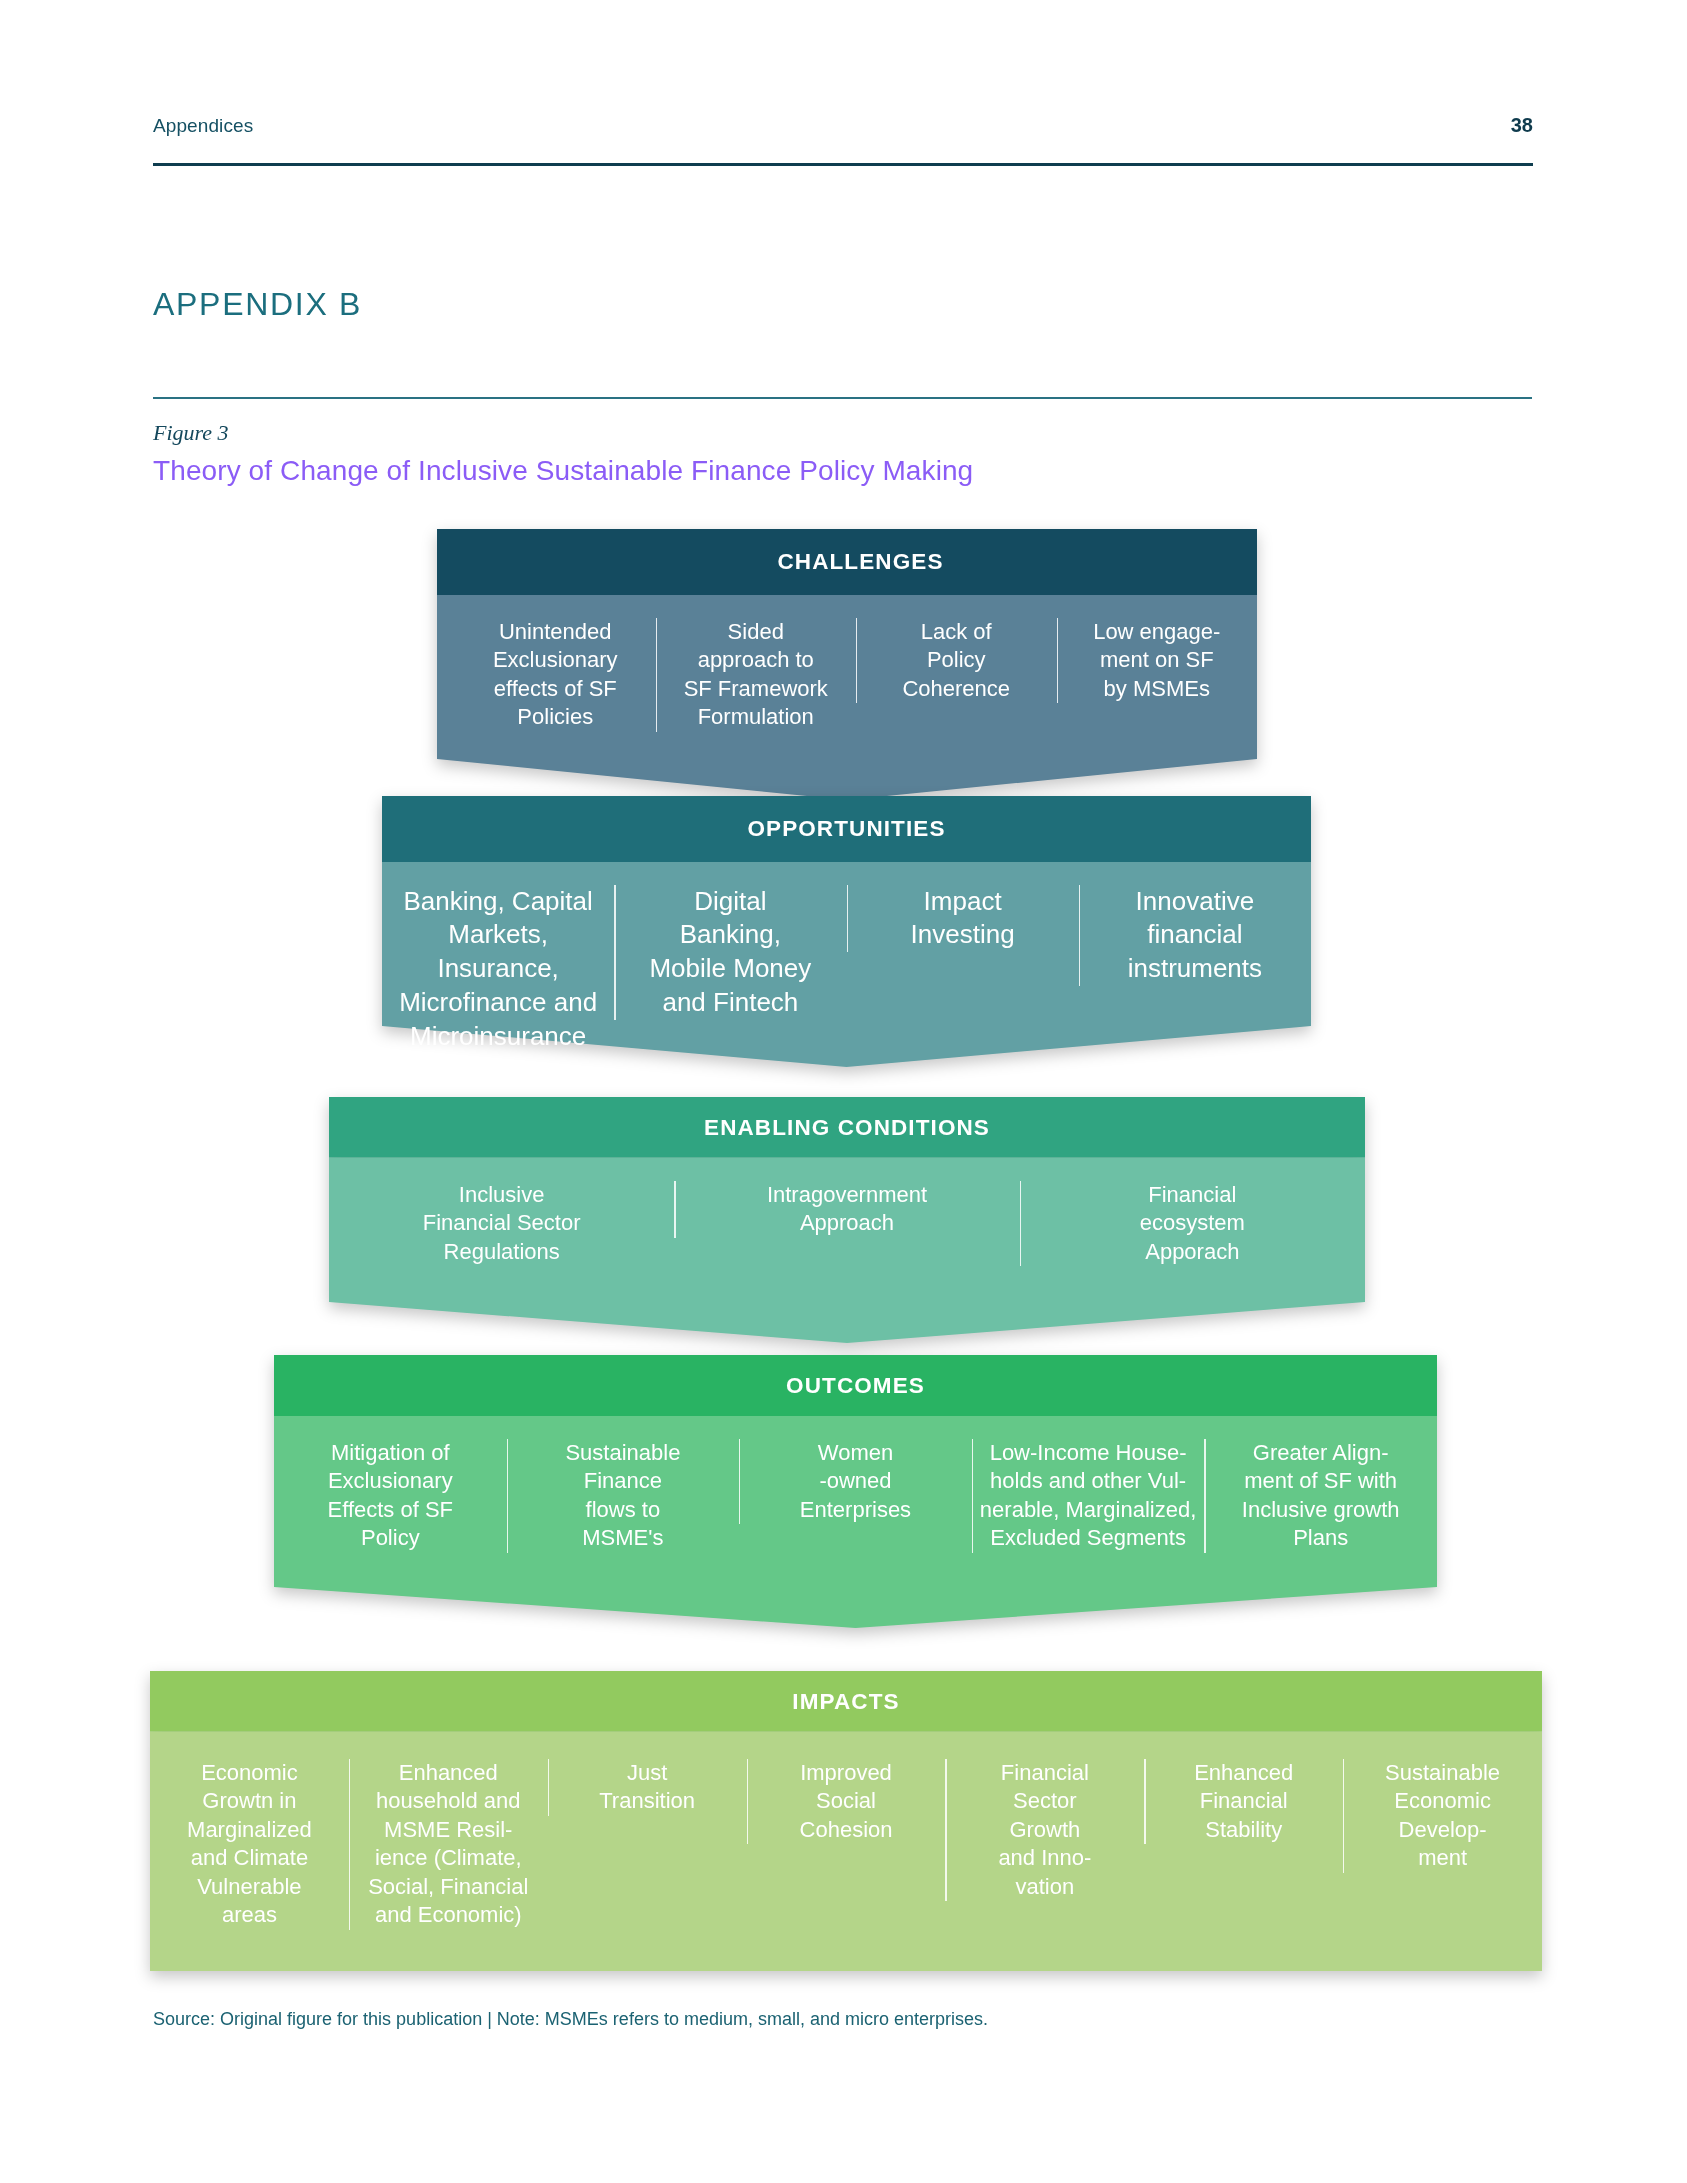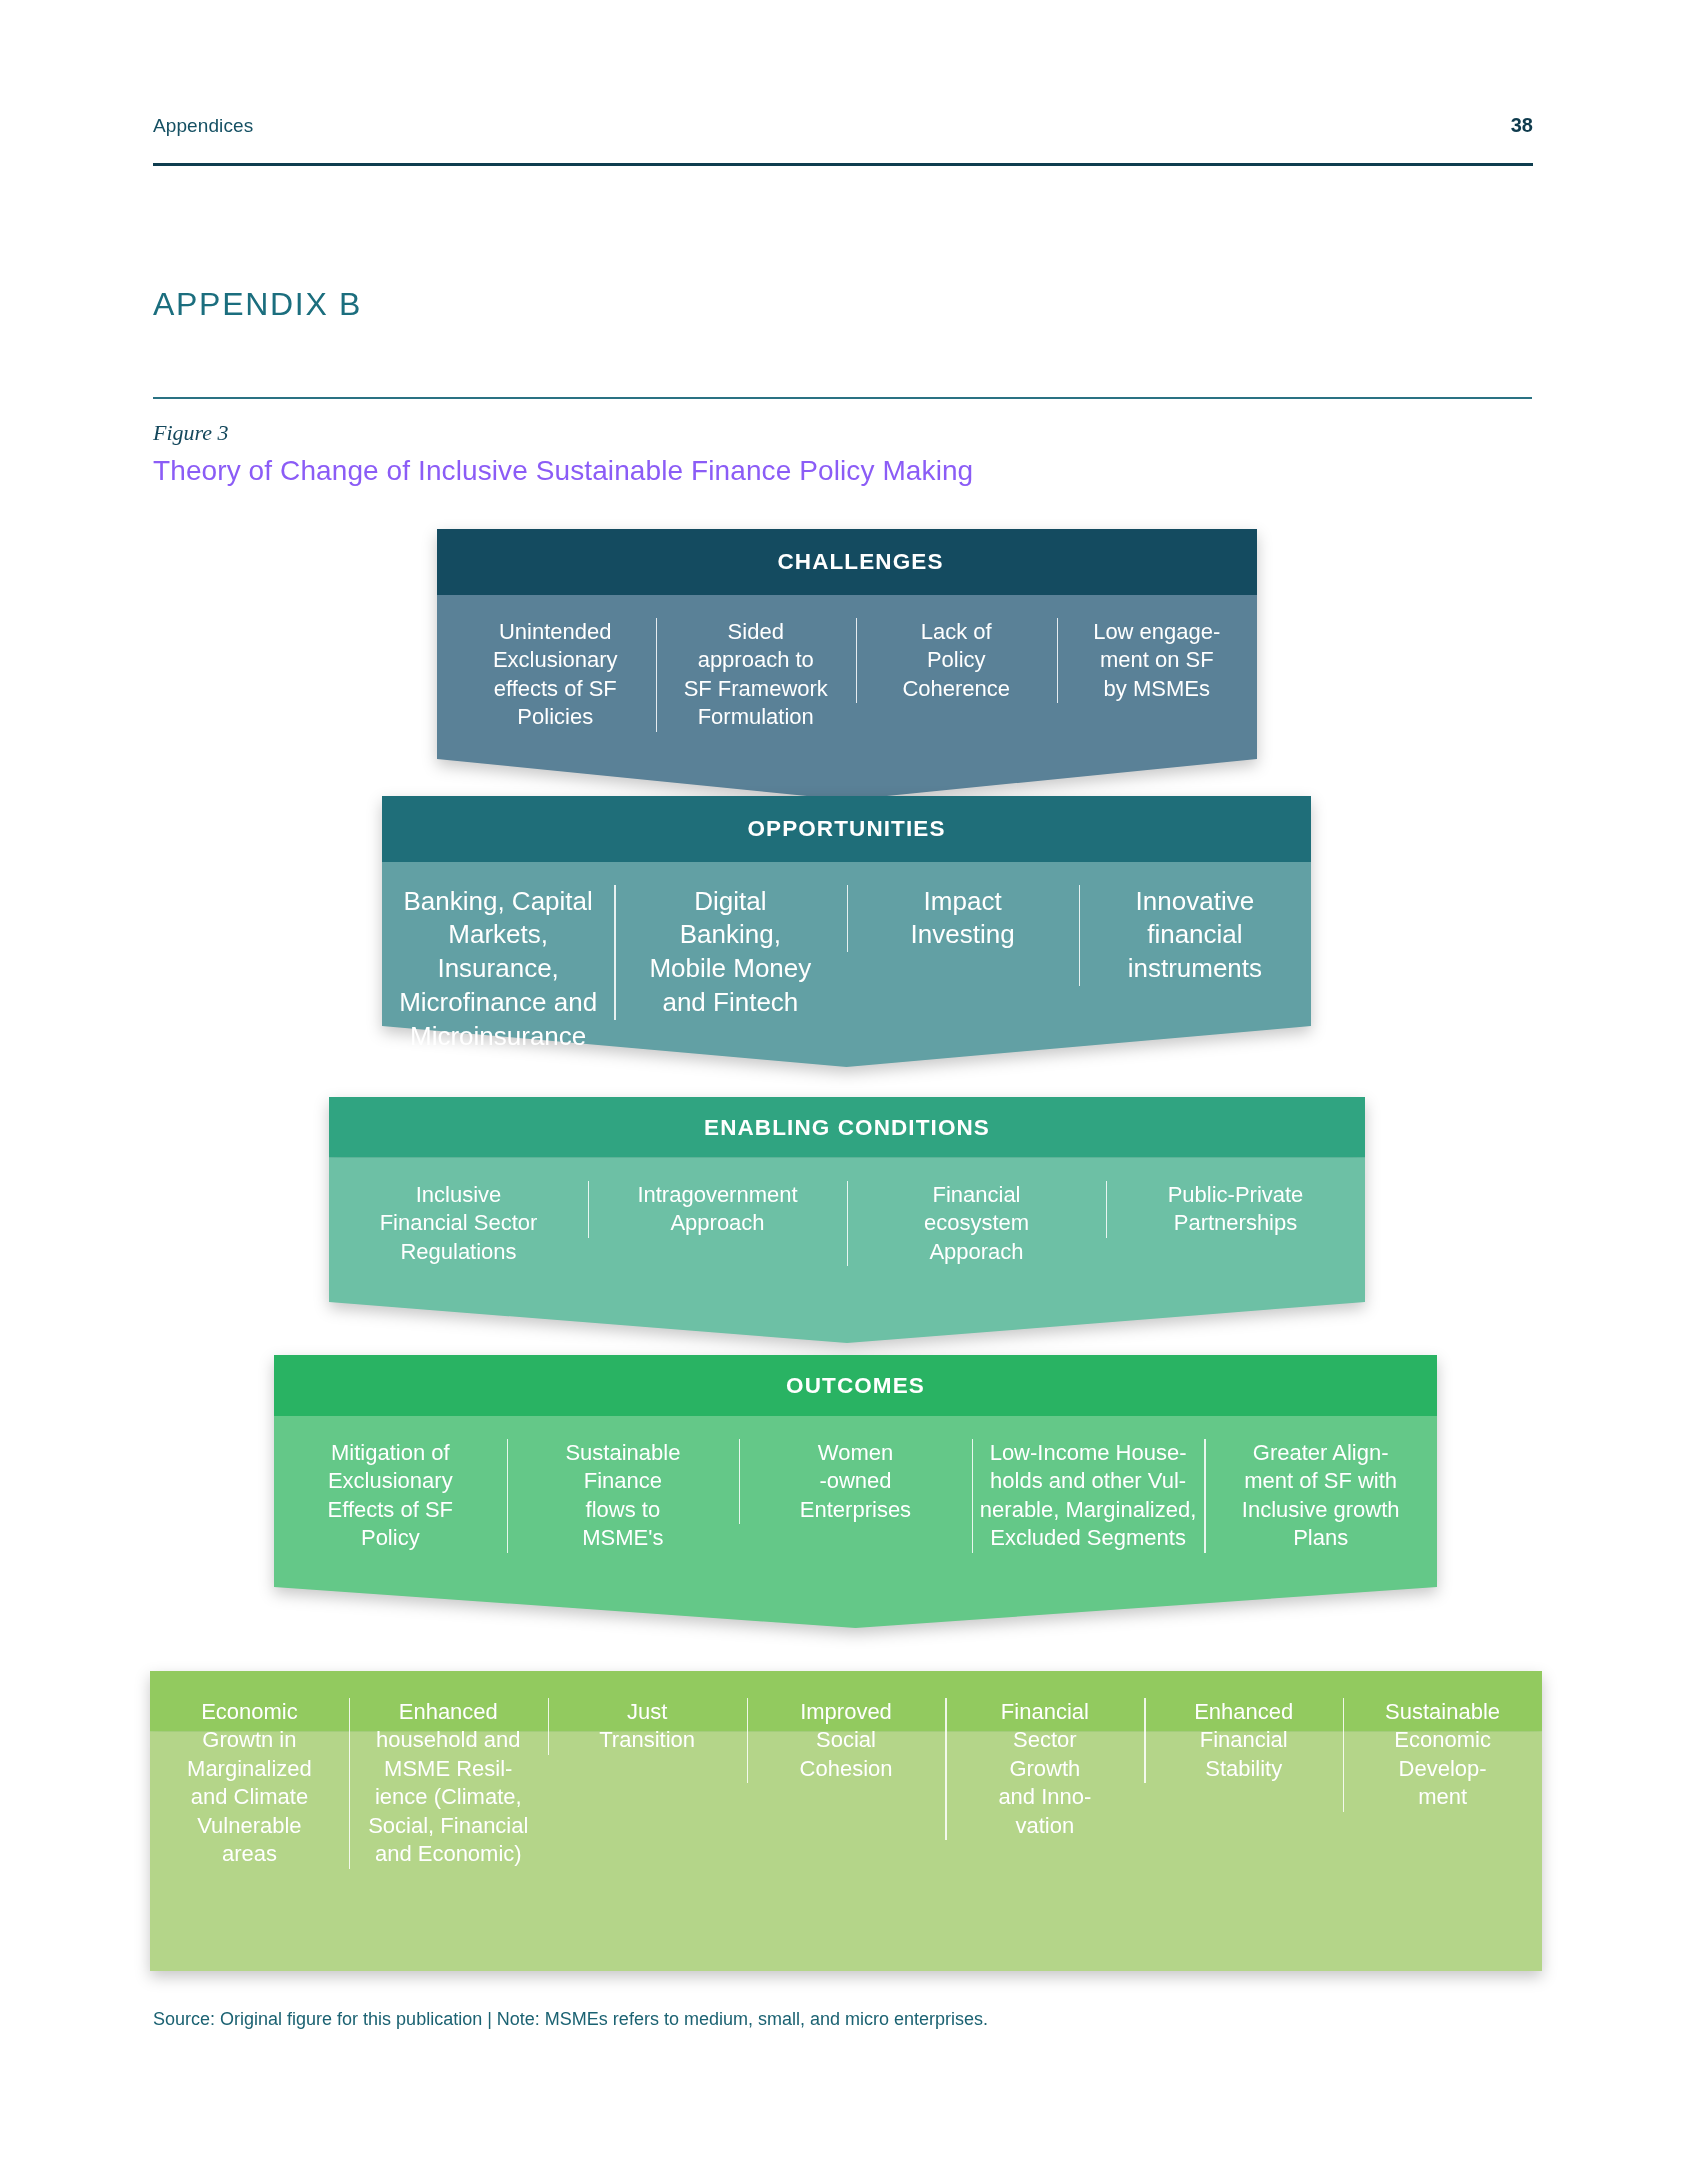--- a/index.html
+++ b/index.html
@@ -236,22 +236,20 @@
     <div class="band-head">ENABLING CONDITIONS</div>
     <div class="band-body">
       <div class="cell">Inclusive
 Financial Sector
 Regulations</div>
       <div class="cell">Intragovernment
 Approach</div>
       <div class="cell">Financial
 ecosystem
 Apporach</div>
-      <div class="cell">Public-Private
-Partnerships</div>
     </div>
   </div>
 </div>
 
 <div id="band-outcomes" class="band">
   <svg class="shape" viewBox="0 0 1758 412" preserveAspectRatio="none" height="273">
     <path d="M0,0 H1758 V92 H0 Z" fill="#29b363"></path>
     <path d="M0,92 H1758 V350 L879,412 L0,350 Z" fill="#64c888"></path>
   </svg>
   <div class="content">
@@ -279,20 +277,21 @@
     </div>
   </div>
 </div>
 
 <div id="band-impacts" class="band">
   <svg class="shape" viewBox="0 0 2104 454" preserveAspectRatio="none" height="300">
     <path d="M0,0 H2104 V92 H0 Z" fill="#92ca5f"></path>
     <path d="M0,92 H2104 V454 H0 Z" fill="#b4d589"></path>
   </svg>
   <div class="content">
+    <div class="band-head">IMPACTS</div>
     <div class="band-body">
       <div class="cell">Economic
 Growtn in
 Marginalized
 and Climate
 Vulnerable
 areas</div>
       <div class="cell">Enhanced
 household and
 MSME Resil-

